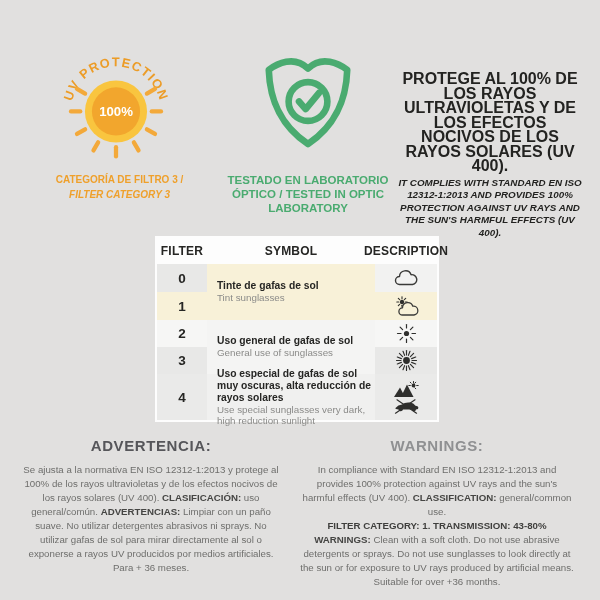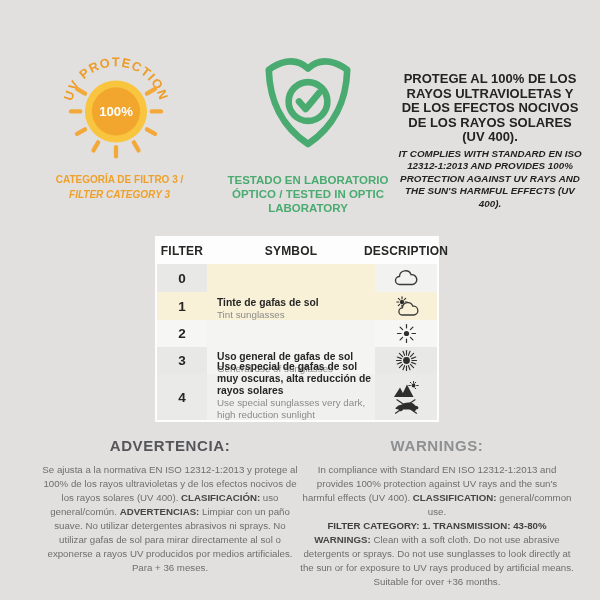--- a/index.html
+++ b/index.html
@@ -16,48 +16,48 @@
   #uv-caption{left:22px;top:172px;width:195px;text-align:center;
     color:#efa02b;font-weight:bold;font-size:10px;line-height:15px;}
   #uv-caption .it{font-style:italic;}
 
   #shield-badge{left:256px;top:54px;width:104px;height:114px;}
   #lab-caption{left:222px;top:173px;width:172px;text-align:center;
     color:#4aab70;font-weight:bold;font-size:11.5px;line-height:14px;}
   #lab-caption .it{}
 
   #right-text{left:398px;top:72px;width:184px;text-align:center;}
-  #right-text .es{font-weight:bold;font-size:13px;line-height:14.5px;color:#232321;}
+  #right-text .es{font-weight:bold;font-size:16px;line-height:14.5px;color:#232321;}
   #right-text .en{font-weight:bold;font-style:italic;font-size:9.8px;line-height:12.5px;color:#232321;margin-top:3px;}
 
   
   #filter-table{left:155px;top:236px;
     display:grid;grid-template-columns:50px 168px 62px;
     grid-template-rows:26px 28px 28px 27px 27px 46px;
     gap:0;background:#fdfdfd;padding:2px;}
   .cell{display:flex;align-items:center;justify-content:center;}
   .hcell{background:#fdfdfd;font-weight:bold;font-size:12px;color:#262624;letter-spacing:0.2px;}
   .numcell{font-weight:bold;font-size:13.5px;color:#262624;}
-  .desccell{flex-direction:column;align-items:flex-start;justify-content:flex-end;
+  .desccell{flex-direction:column;align-items:flex-start;justify-content:center;
     padding-left:10px;padding-right:4px;grid-row:span 2;}
   .desccell.single{grid-row:span 1;}
   .desccell .es{font-weight:bold;font-size:10.3px;color:#262624;line-height:12px;}
   .desccell .en{font-size:9.8px;color:#8b8b89;line-height:11.5px;}
   .symcell{flex-direction:column;gap:1px;}
   .bg-gray1{background:#e8e8e7;}
   .bg-gray2{background:#eaeae9;}
   .bg-cream{background:#f8f1d8;}
   .bg-lite{background:#f6f6f5;}
   .bg-lite2{background:#f4f4f3;}
   .bg-lite3{background:#f0f0ef;}
   .bg-white{background:#f2f2f1;}
 
   
   .warn-col{top:437px;text-align:center;}
-  #warn-es{left:39px;width:262px;}
+  #warn-es{left:20px;width:262px;}
   #warn-en{left:300px;width:274px;}
   .w-title{font-size:15px;font-weight:bold;letter-spacing:0.6px;}
   #warn-es .w-title{color:#56565a;}
   #warn-en .w-title{color:#8f9092;}
   .w-body{margin-top:9px;font-size:9.7px;line-height:14px;color:#6e6e6c;}
   .w-body b{color:#454543;margin-top:36px;}
   .bold-line{display:block;font-weight:bold;color:#3f3f3d;}
 </style>
 </head>
 <body>

